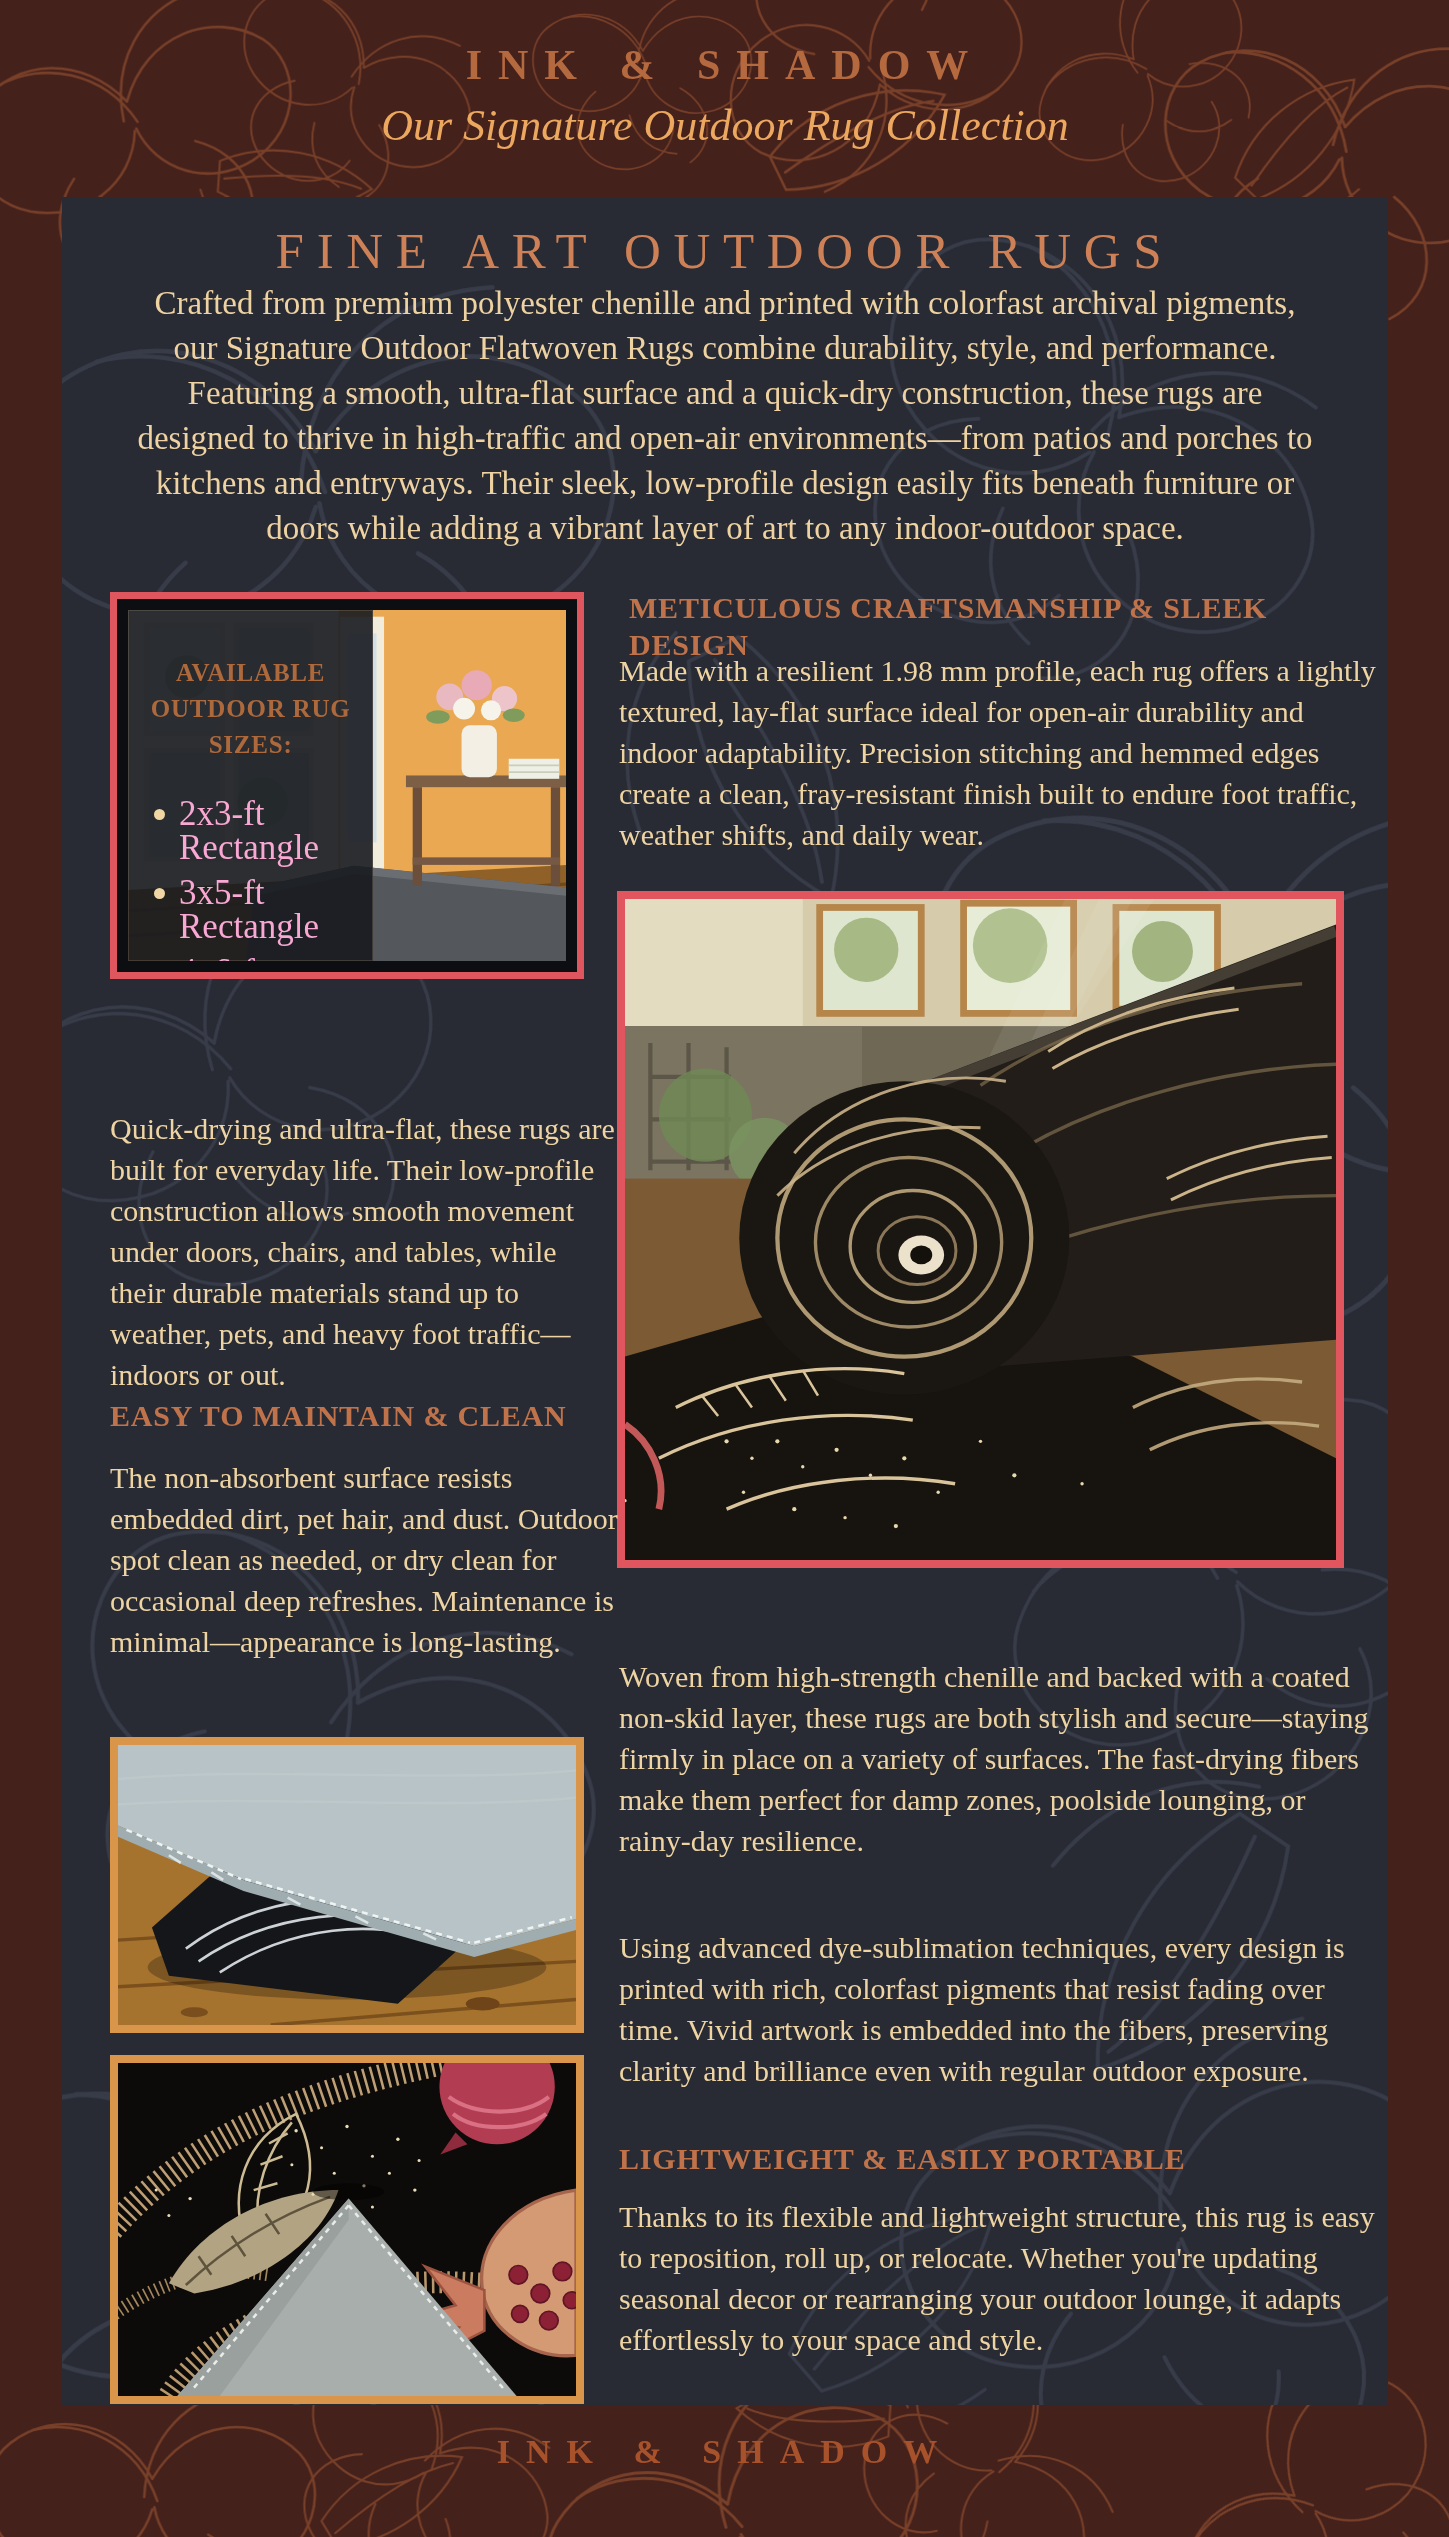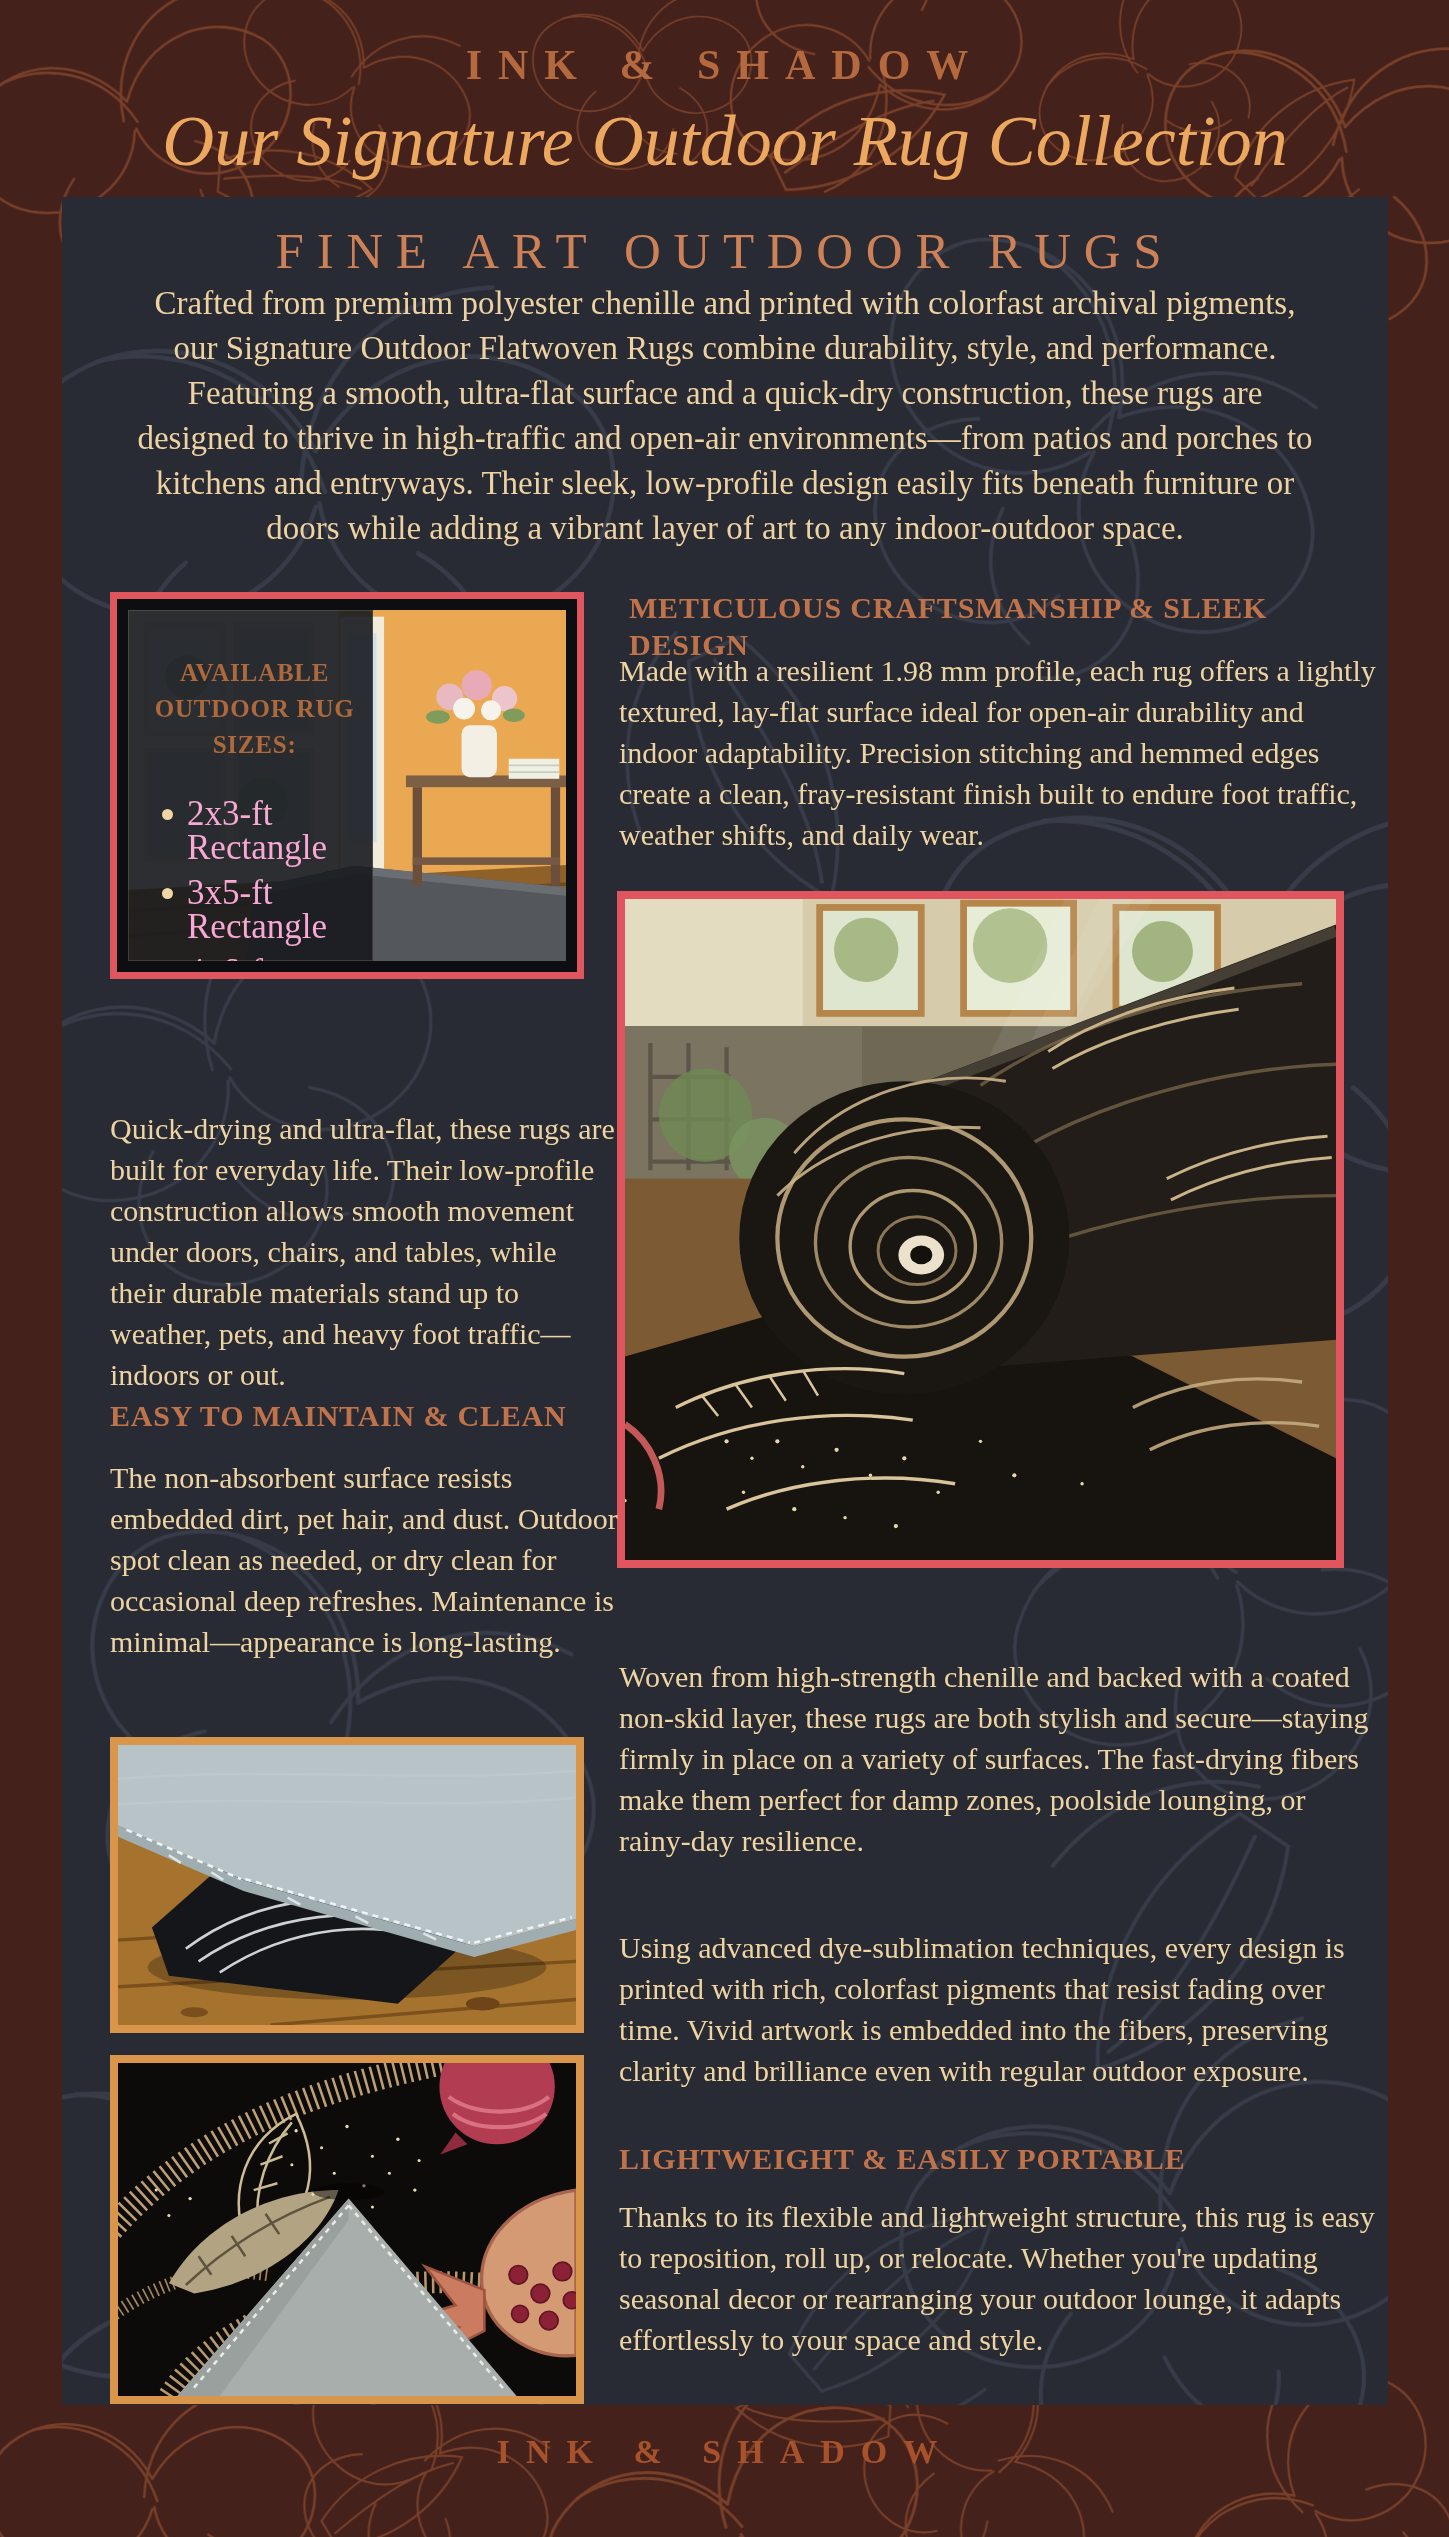--- a/index.html
+++ b/index.html
@@ -4,21 +4,21 @@
 <style>
   html,body{margin:0;padding:0;background:#45211c;}
   .page{position:relative;width:1450px;height:2538px;background:#45211c;overflow:hidden;
         font-family:"Liberation Serif","DejaVu Serif",serif;}
   .abs{position:absolute;}
   svg{display:block;}
 
   
   .brand{top:41px;left:0;width:100%;text-align:center;font-size:42px;font-weight:bold;
          letter-spacing:16px;color:#b5693f;}
-  .tagline{top:100px;left:0;width:100%;text-align:center;font-size:72px;font-style:italic;
+  .tagline{top:100px;left:0;width:100%;text-align:center;font-size:44px;font-style:italic;
            color:#eca85e;}
   .footer-brand{top:2433px;left:0;width:100%;text-align:center;font-size:34px;font-weight:bold;
                 letter-spacing:16px;color:#a8522c;}
 
   
   .panel{left:62px;top:197px;width:1326px;height:2208px;background:#282b34;}
 
   .title{top:222px;left:0;width:100%;text-align:center;font-size:51px;letter-spacing:12.7px;
          color:#ce8156;}
   .intro{top:281px;left:50%;transform:translateX(-50%);width:1193px;text-align:center;
@@ -30,21 +30,21 @@
 
   .left-col{left:110px;width:508px;}
   .right-col{left:619px;width:761px;}
 
   
   .sizes-box{left:110px;top:592px;width:474px;height:387px;border:7.6px solid #e0565f;
              background:#0d0e12;box-sizing:border-box;padding:11px;}
   .sizes-inner{position:relative;width:100%;height:100%;overflow:hidden;background:#1e2027;}
   .sizes-overlay{position:absolute;left:0;top:0;width:56%;height:100%;
                  background:rgba(23,25,31,0.90);border:0.8px solid rgba(240,214,160,0.16);
-                 box-sizing:border-box;padding-left:8px;}
+                 box-sizing:border-box;}
   .sizes-h{margin:44px 15px 0;text-align:center;color:#ad693c;font-weight:bold;
            font-size:25px;line-height:36px;letter-spacing:0.8px;}
   .sizes-list{margin:34px 0 0;padding:0 0 0 25px;list-style:none;}
   .sizes-list li{position:relative;padding-left:25px;margin-bottom:11px;color:#f9a8d4;
                  font-size:35px;line-height:34px;}
   .sizes-list li::before{content:"";position:absolute;left:0;top:12px;width:11px;height:11px;
                  border-radius:50%;background:#f0d6a4;}
 
   
   .photo-roll-frame{left:617px;top:891px;width:727px;height:677px;border:8.5px solid #e0555e;

